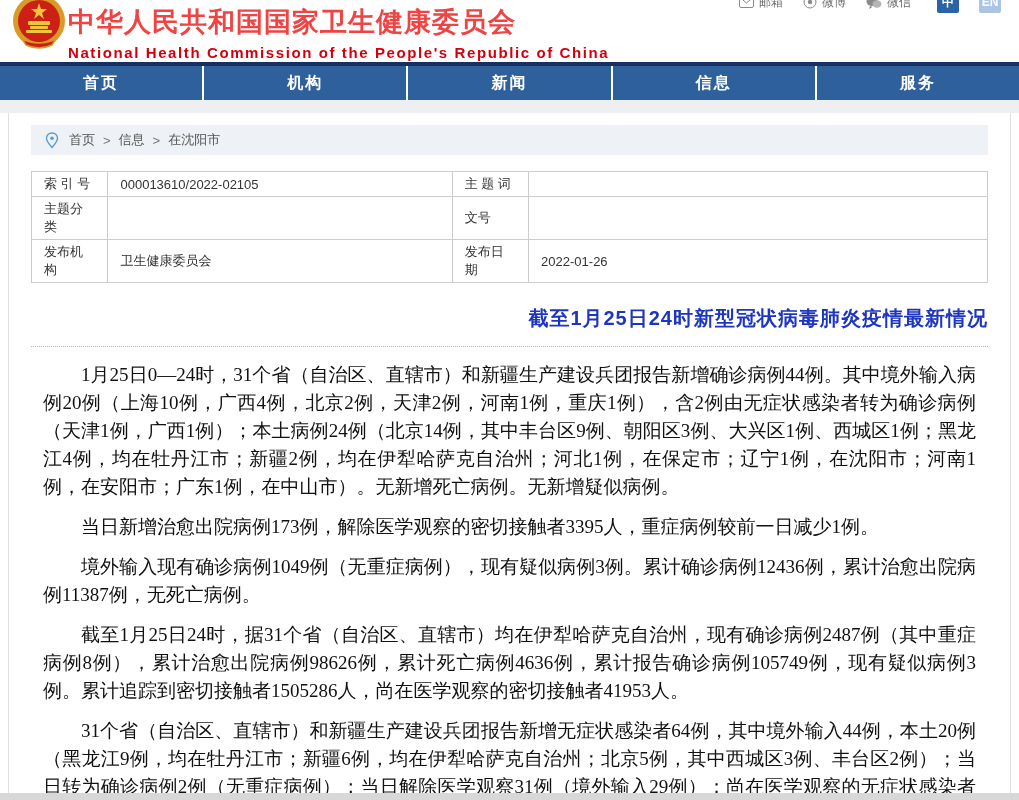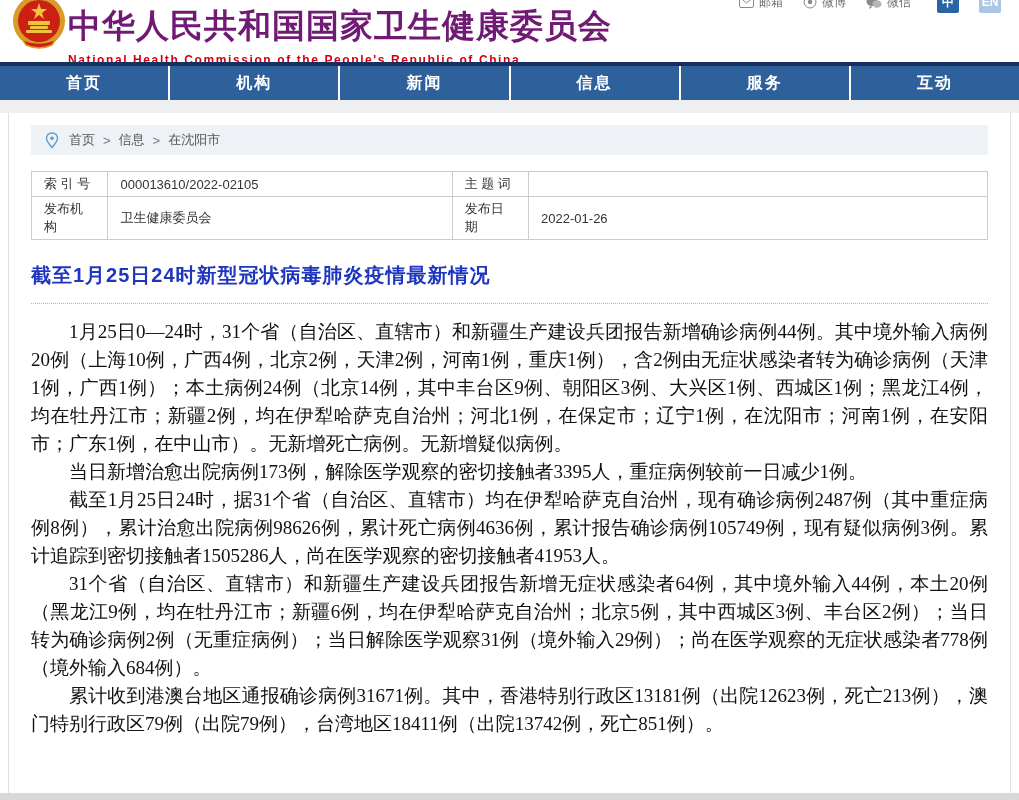--- a/index.html
+++ b/index.html
@@ -3,22 +3,22 @@
 <meta charset="utf-8">
 <style>
   * { margin:0; padding:0; box-sizing:border-box; }
   html,body { width:1019px; height:800px; overflow:hidden; background:#fff;
               font-family:"Liberation Sans", sans-serif; }
 
   
   .site-header { position:relative; height:62px; background:#fff; overflow:hidden; }
   .emblem { position:absolute; left:12px; top:-7px; width:54px; height:60px; }
   .site-titles { position:absolute; left:68px; top:4px; }
-  .site-title { color:#701a75; font-size:33px; font-weight:bold; letter-spacing:1px; }
-  .site-subtitle { color:#d2000f; font-size:12px; font-weight:bold; letter-spacing:1.6px; margin-top:4px; }
+  .site-title { color:#ef4444; font-size:27px; font-weight:bold; letter-spacing:1px; }
+  .site-subtitle { color:#d2000f; font-size:15px; font-weight:bold; letter-spacing:1.6px; margin-top:4px; }
   .header-right { position:absolute; top:-9px; right:18px; display:flex; align-items:center; gap:20px; }
   .qlink { display:flex; align-items:center; gap:5px; color:#6b6b6b; font-size:12px; cursor:pointer; }
   .qlink svg { display:block; }
   .lang-btn { width:22px; height:22px; display:flex; align-items:center; justify-content:center;
               color:#fff; font-size:12px; font-weight:bold; border-radius:2px; cursor:pointer; }
   .lang-zh { background:#2b63a7; margin-left:6px; }
   .lang-en { background:#aac6e4; }
 
   
   .main-nav { display:flex; height:38px; background:#2e609c; border-top:4px solid #16315f; }
@@ -44,26 +44,26 @@
   
   .meta-table { width:100%; border-collapse:collapse; margin-top:16px;
                 font-size:13px; color:#333; table-layout:fixed;border-radius:17px; }
   .meta-table td { border:1px solid #ccc; height:25px; padding:3px 12px; }
   .meta-table .lbl { width:8%; }
   .meta-table .v1  { width:36%; }
   .meta-table .lb2 { width:8%; }
   .meta-table .v2  { width:48%; }
 
   
-  .article-title { text-align:left; color:#1e36bf; font-size:20px; font-weight:bold;
+  .article-title { text-align:right; color:#1e36bf; font-size:20px; font-weight:bold;
                    margin-top:22px; letter-spacing:1px; }
   .dotted-divider { border-bottom:1px dotted #b5b5b5; margin-top:14px; }
   .article-body { margin-top:14px; font-family:"Liberation Serif", serif;
                   font-size:19px; line-height:28px; color:#111; text-align:justify; }
-  .article-body p { text-indent:2em; margin:0; }
+  .article-body p { text-indent:2em; margin:12px; }
 
   .bottom-strip { position:absolute; left:0; bottom:0; width:1019px; height:7px; background:#d8d8d8; }
 </style>
 </head>
 <body>
 
 <header class="site-header">
   <div class="emblem">
     <svg width="54" height="60" viewBox="0 0 54 60">
       <circle cx="27" cy="28" r="26" fill="#d89b27"></circle>
@@ -106,21 +106,20 @@
     <span class="lang-btn lang-en">EN</span>
   </div>
 </header>
 
 <nav class="main-nav">
   <div class="nav-item">首页</div>
   <div class="nav-item">机构</div>
   <div class="nav-item">新闻</div>
   <div class="nav-item">信息</div>
   <div class="nav-item">服务</div>
-  <div class="nav-item">互动</div>
 </nav>
 
 <div class="gray-strip"></div>
 
 <div class="content">
 
   <div class="breadcrumb">
     <svg class="pin-icon" width="14" height="17" viewBox="0 0 14 17">
       <path d="M7 1 C3.7 1 1.5 3.4 1.5 6.3 C1.5 9.5 7 15.5 7 15.5 C7 15.5 12.5 9.5 12.5 6.3 C12.5 3.4 10.3 1 7 1 Z" fill="none" stroke="#5b9bd5" stroke-width="1.4"></path>
       <circle cx="7" cy="6.2" r="1.8" fill="#5b9bd5"></circle>
@@ -134,34 +133,41 @@
 
   <table class="meta-table">
     <tbody>
       <tr>
         <td class="lbl">索 引 号</td>
         <td class="v1">000013610/2022-02105</td>
         <td class="lb2">主 题 词</td>
         <td class="v2"></td>
       </tr>
       <tr>
+        <td class="lbl">主题分类</td>
+        <td class="v1"></td>
+        <td class="lb2">文号</td>
+        <td class="v2"></td>
+      </tr>
+      <tr>
         <td class="lbl">发布机构</td>
         <td class="v1">卫生健康委员会</td>
         <td class="lb2">发布日期</td>
         <td class="v2">2022-01-26</td>
       </tr>
     </tbody>
   </table>
 
   <h1 class="article-title">截至1月25日24时新型冠状病毒肺炎疫情最新情况</h1>
   <div class="dotted-divider"></div>
 
   <div class="article-body">
     <p>1月25日0—24时，31个省（自治区、直辖市）和新疆生产建设兵团报告新增确诊病例44例。其中境外输入病例20例（上海10例，广西4例，北京2例，天津2例，河南1例，重庆1例），含2例由无症状感染者转为确诊病例（天津1例，广西1例）；本土病例24例（北京14例，其中丰台区9例、朝阳区3例、大兴区1例、西城区1例；黑龙江4例，均在牡丹江市；新疆2例，均在伊犁哈萨克自治州；河北1例，在保定市；辽宁1例，在沈阳市；河南1例，在安阳市；广东1例，在中山市）。无新增死亡病例。无新增疑似病例。</p>
     <p>当日新增治愈出院病例173例，解除医学观察的密切接触者3395人，重症病例较前一日减少1例。</p>
+    <p>境外输入现有确诊病例1049例（无重症病例），现有疑似病例3例。累计确诊病例12436例，累计治愈出院病例11387例，无死亡病例。</p>
     <p>截至1月25日24时，据31个省（自治区、直辖市）均在伊犁哈萨克自治州，现有确诊病例2487例（其中重症病例8例），累计治愈出院病例98626例，累计死亡病例4636例，累计报告确诊病例105749例，现有疑似病例3例。累计追踪到密切接触者1505286人，尚在医学观察的密切接触者41953人。</p>
     <p>31个省（自治区、直辖市）和新疆生产建设兵团报告新增无症状感染者64例，其中境外输入44例，本土20例（黑龙江9例，均在牡丹江市；新疆6例，均在伊犁哈萨克自治州；北京5例，其中西城区3例、丰台区2例）；当日转为确诊病例2例（无重症病例）；当日解除医学观察31例（境外输入29例）；尚在医学观察的无症状感染者778例（境外输入684例）。</p>
     <p>累计收到港澳台地区通报确诊病例31671例。其中，香港特别行政区13181例（出院12623例，死亡213例），澳门特别行政区79例（出院79例），台湾地区18411例（出院13742例，死亡851例）。</p>
   </div>
 
 </div>
 
 <div class="bottom-strip"></div>
 
 </body></html>

